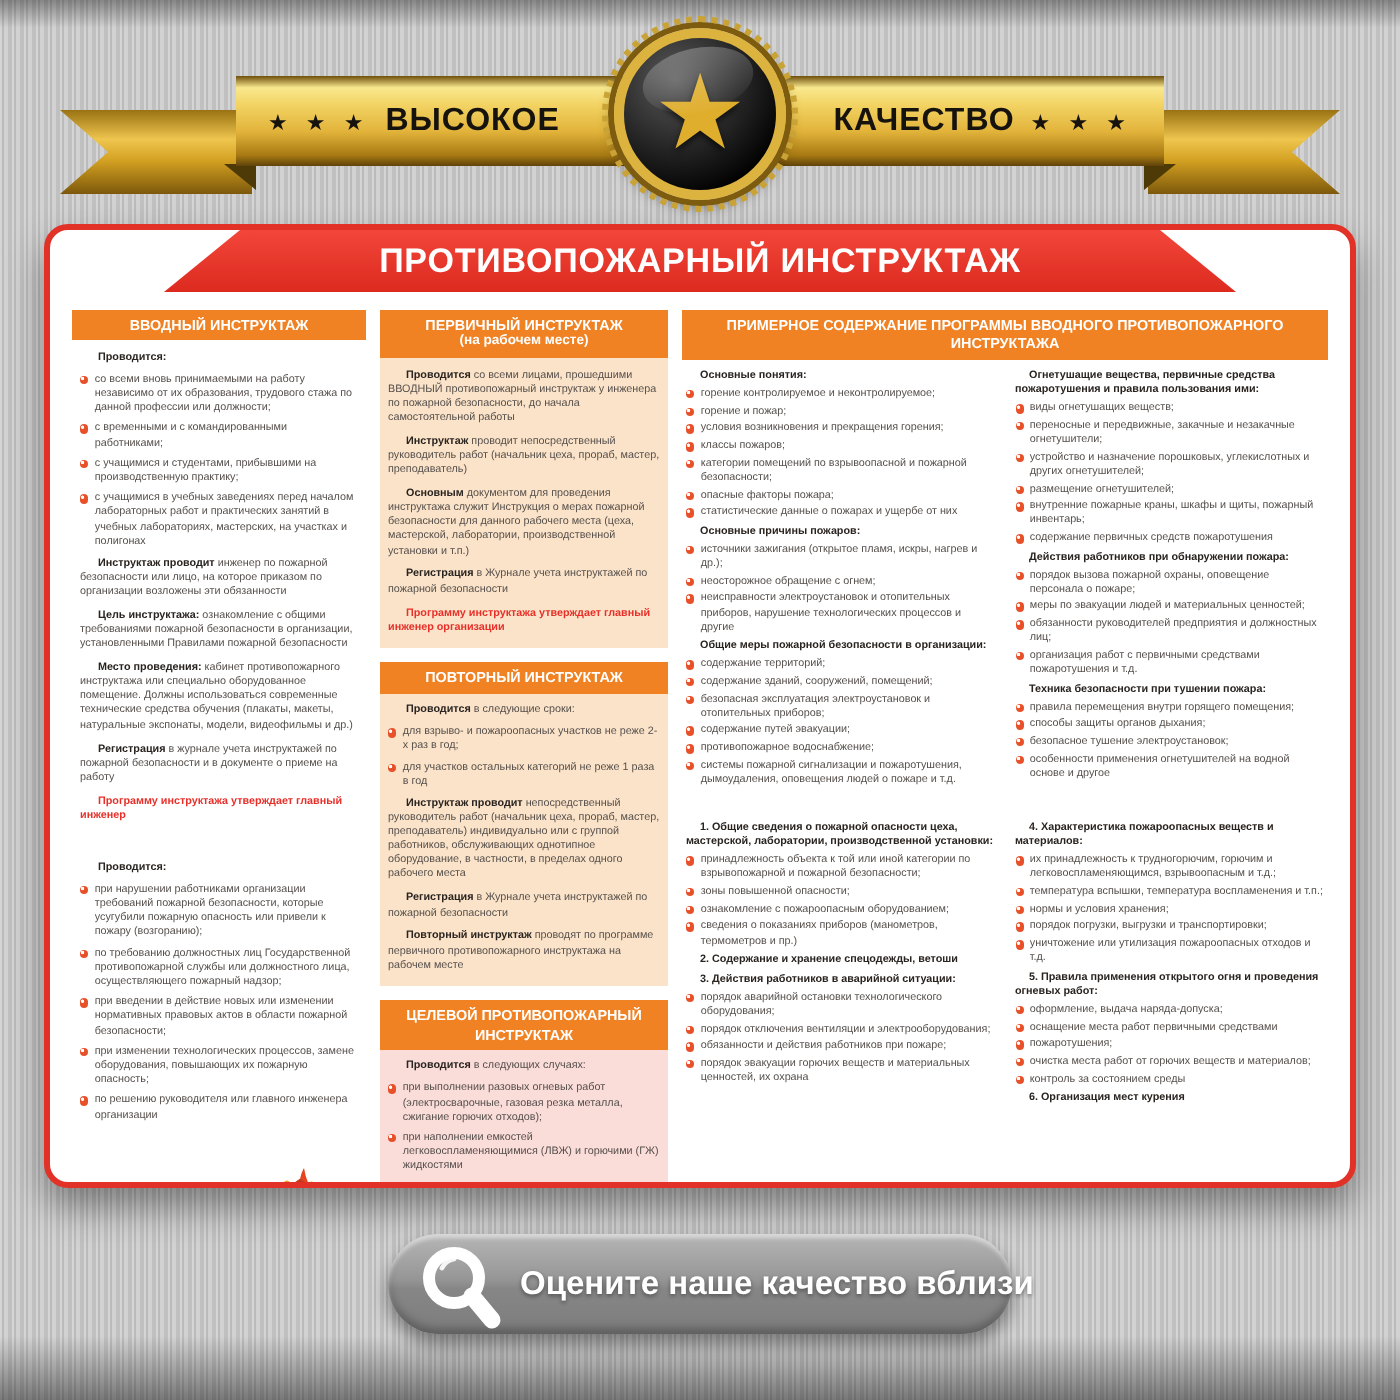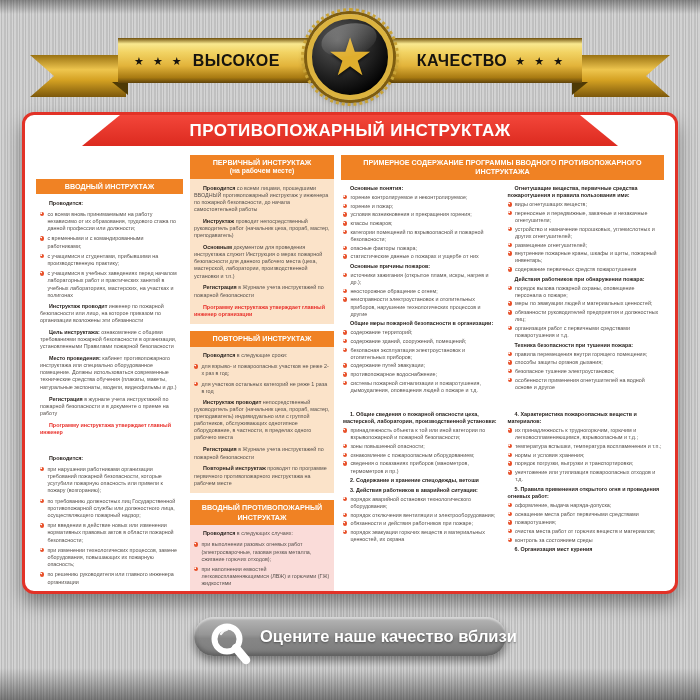--- a/index.html
+++ b/index.html
@@ -37,21 +37,21 @@
   
   .poster{position:absolute;left:22px;top:112px;width:656px;height:482px;background:#fff;
     border:3px solid #e23227;border-radius:12px;box-sizing:border-box;overflow:hidden;
     box-shadow:0 10px 18px rgba(0,0,0,.38);}
   .title-band{width:536px;height:31px;margin:0 auto;display:flex;align-items:center;justify-content:center;
     background:linear-gradient(180deg,#f3463a,#dc2a1f);
     clip-path:polygon(38px 0,calc(100% - 38px) 0,100% 100%,0 100%);}
   .title-text{color:#fff;font-weight:bold;font-size:17px;letter-spacing:.4px;}
   .cols{display:flex;gap:7px;padding:9px 11px 8px;height:calc(100% - 31px);box-sizing:border-box;}
   .col{display:flex;flex-direction:column;gap:7px;min-width:0;}
-  .col1{width:147px;margin-top:24px;}
+  .col1{width:147px;}
   .col2{width:144px;}
   .col3{flex:1;}
   .section,.panel{display:flex;flex-direction:column;}
   .col2 .section:last-child{flex:1;}
   .col2 .section:last-child .sec-b{flex:1;}
   .col3 .panel:last-child{flex:1;}
   .sec-h{background:#f08224;color:#fff;font-weight:bold;font-size:7.2px;line-height:1.3;
     text-align:center;padding:3px 5px;}
   .sec-sh{font-size:6.8px;font-weight:bold;}
   .sec-b{padding:3px 4px 4px;font-size:5.4px;line-height:1.32;color:#56504c;display:flex;flex-direction:column;}
@@ -62,21 +62,21 @@
   .blk-p{margin:2.4px 0;text-indent:9px;}
   .blk-p .b{font-weight:bold;color:#2a2420;}
   .blk-h{font-weight:bold;color:#2a2420;margin:2.6px 0 1px;text-indent:7px;}
   .blk-red{color:#e8302a;font-weight:bold;margin:3px 0 2px;text-indent:9px;}
   .bullet-row{display:flex;gap:3px;margin:1.6px 0;align-items:flex-start;}
   .bullet-marker{flex:none;width:4.4px;height:4.4px;border-radius:50%;margin-top:1px;
     background:radial-gradient(circle at 32% 32%, #fff 0 .7px, #e85029 1px);}
   .bullet-text{flex:1;}
   .illus{margin-top:auto;flex:none;}
   
-  .quality-pill{position:absolute;left:194px;top:617px;width:312px;height:39px;border-radius:28px;
+  .quality-pill{position:absolute;left:194px;top:617px;width:312px;height:50px;border-radius:28px;
     background:linear-gradient(180deg,#b6b6b6,#969696 45%,#868686 55%,#7d7d7d);
     box-shadow:0 5px 9px rgba(0,0,0,.42), inset 0 2px 2px rgba(255,255,255,.5), inset 0 -3px 4px rgba(0,0,0,.25);
     display:flex;align-items:center;padding-left:66px;box-sizing:border-box;}
   .pill-label{color:#fff;font-weight:bold;font-size:16.5px;text-shadow:0 1px 2px rgba(0,0,0,.4);white-space:nowrap;}
   .magnifier{position:absolute;left:13px;top:3px;width:49px;height:49px;}
 </style>
 </head>
 <body>
 
 <div class="banner">
@@ -218,21 +218,21 @@
             <div class="bullet-row">
               <div class="bullet-marker"></div>
               <div class="bullet-text">для участков остальных категорий не реже 1 раза в год</div>
             </div>
             <div class="blk-p"><span class="b">Инструктаж проводит</span><span> непосредственный руководитель работ (начальник цеха, прораб, мастер, преподаватель) индивидуально или с группой работников, обслуживающих однотипное оборудование, в частности, в пределах одного рабочего места</span></div>
             <div class="blk-p"><span class="b">Регистрация</span><span> в Журнале учета инструктажей по пожарной безопасности</span></div>
             <div class="blk-p"><span class="b">Повторный инструктаж</span><span> проводят по программе первичного противопожарного инструктажа на рабочем месте</span></div>
           </div>
         </div>
         <div class="section pink">
-          <div class="sec-h">ВВОДНЫЙ ПРОТИВОПОЖАРНЫЙ ИНСТРУКТАЖ</div>
+          <div class="sec-h">ЦЕЛЕВОЙ ПРОТИВОПОЖАРНЫЙ ИНСТРУКТАЖ</div>
           <div class="sec-b">
             <div class="blk-p"><span class="b">Проводится</span><span> в следующих случаях:</span></div>
             <div class="bullet-row">
               <div class="bullet-marker"></div>
               <div class="bullet-text">при выполнении разовых огневых работ (электросварочные, газовая резка металла, сжигание горючих отходов);</div>
             </div>
             <div class="bullet-row">
               <div class="bullet-marker"></div>
               <div class="bullet-text">при наполнении емкостей легковоспламеняющимися (ЛВЖ) и горючими (ГЖ) жидкостями</div>
             </div>

